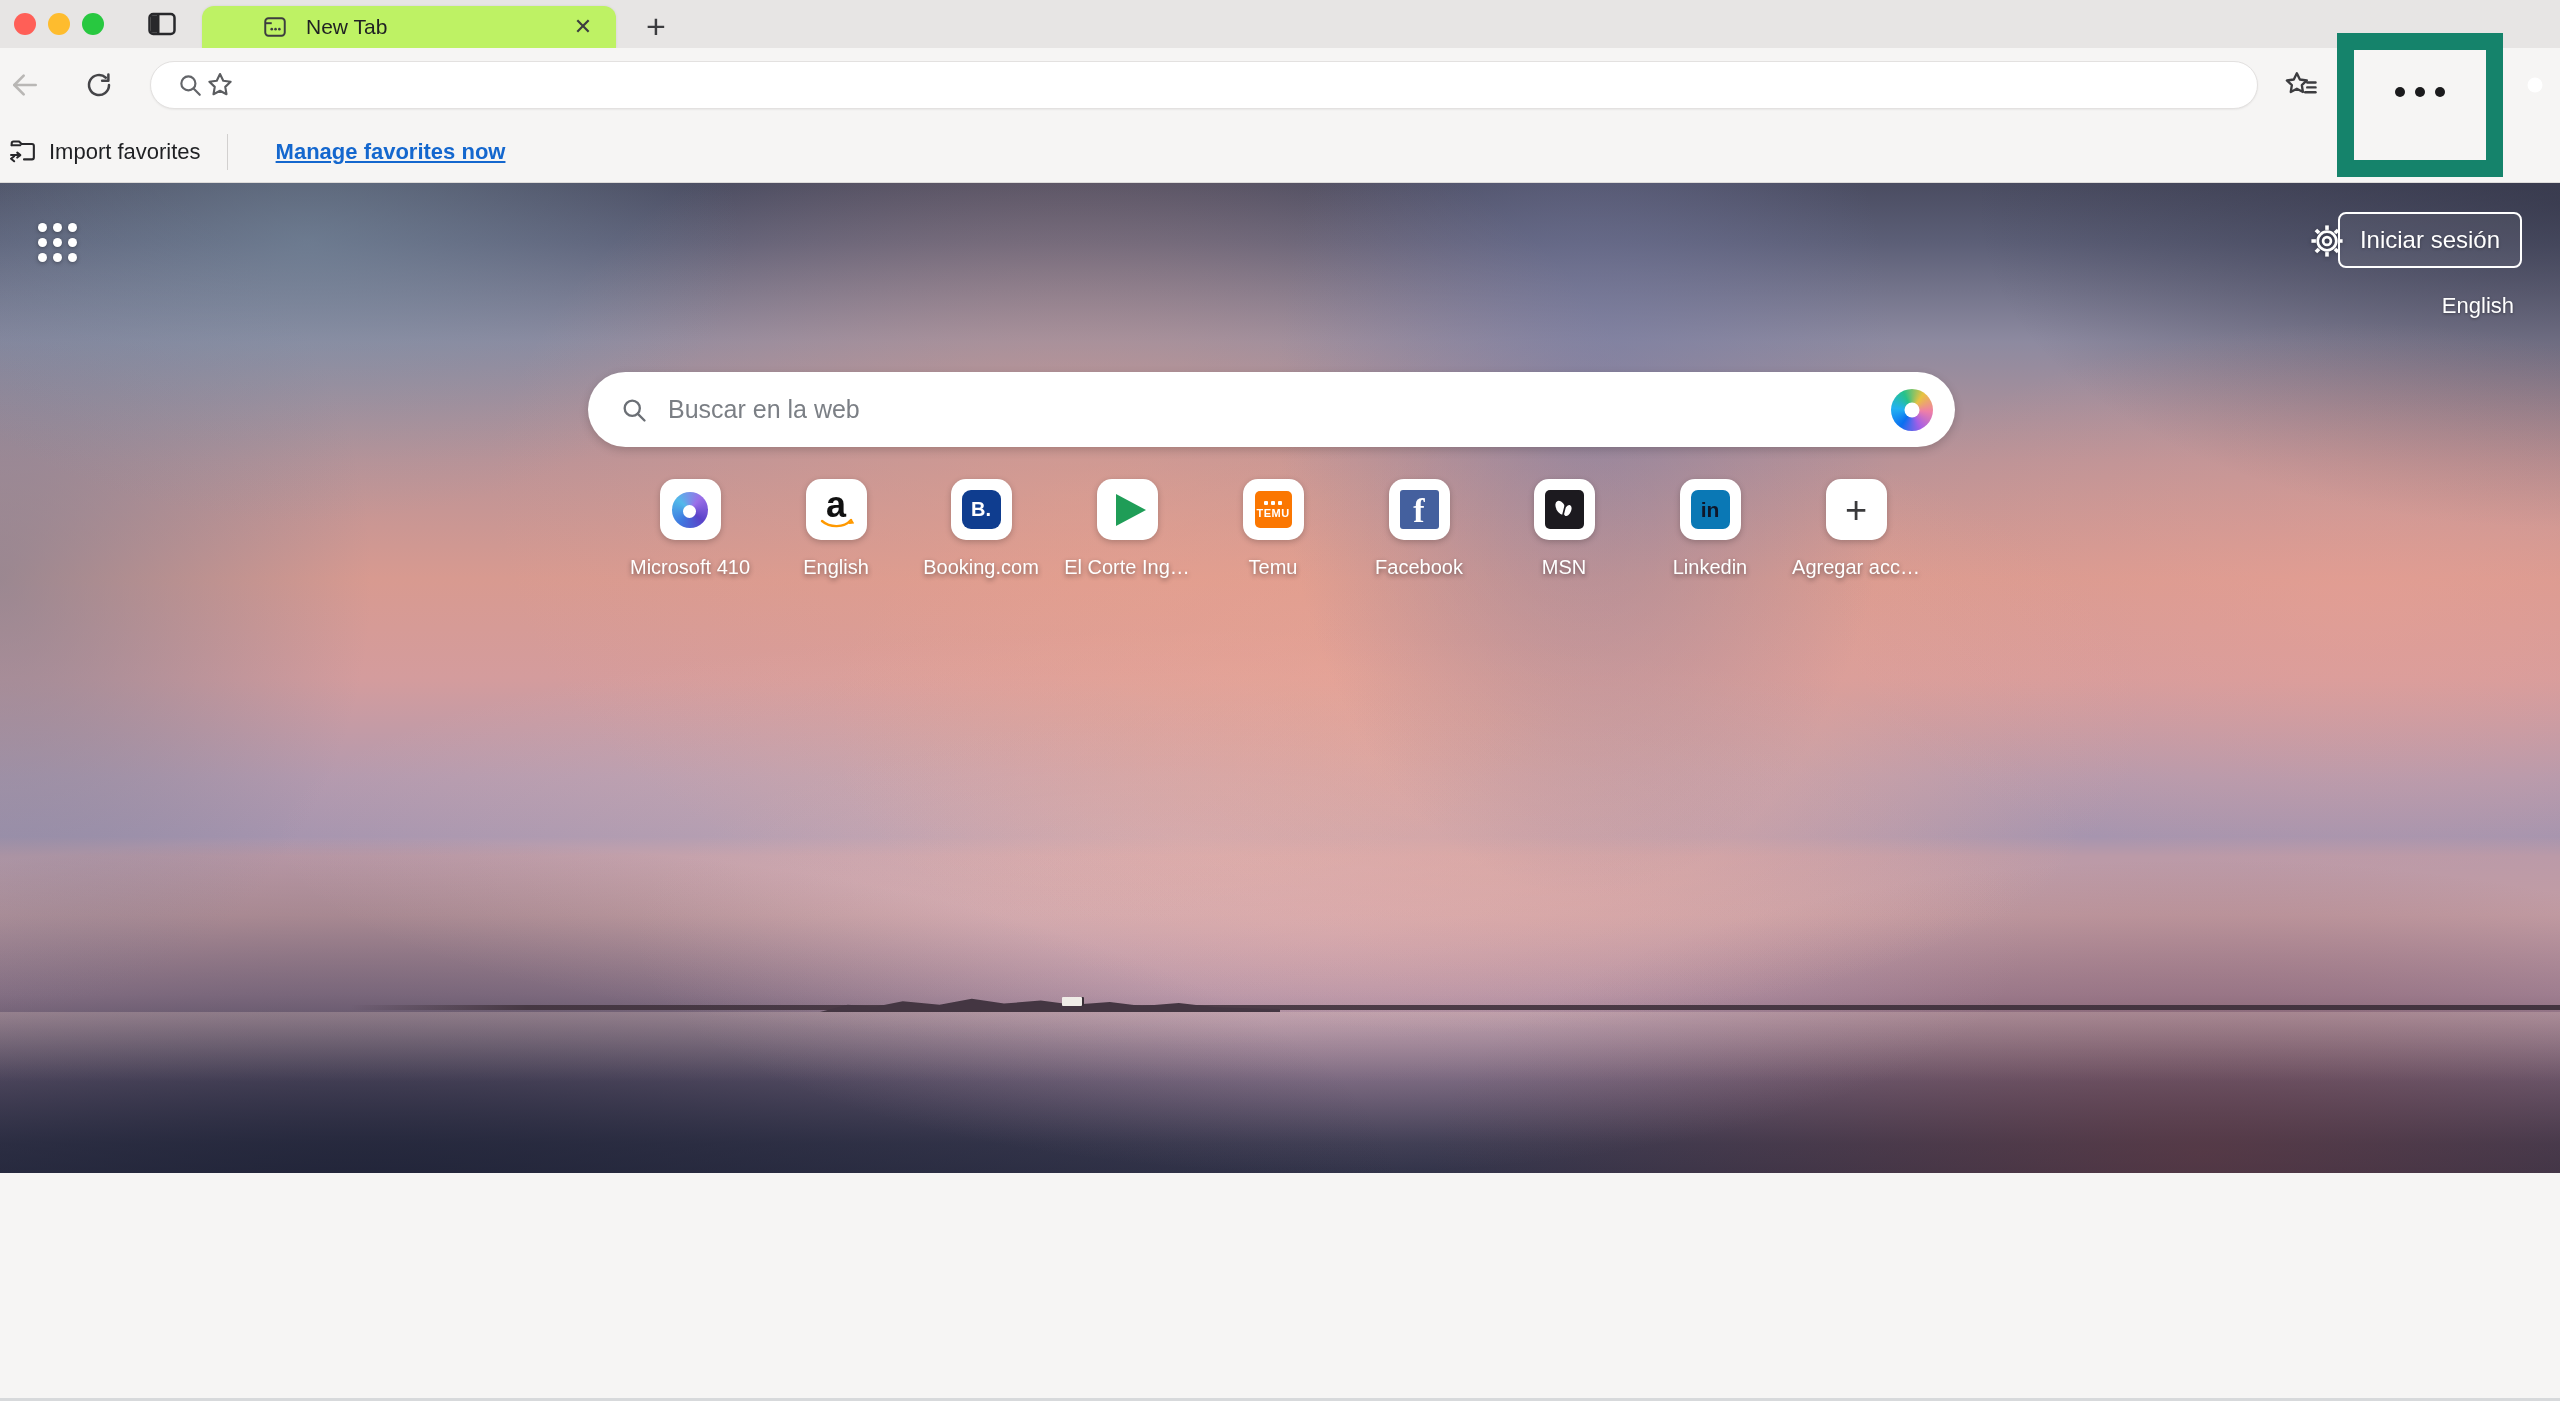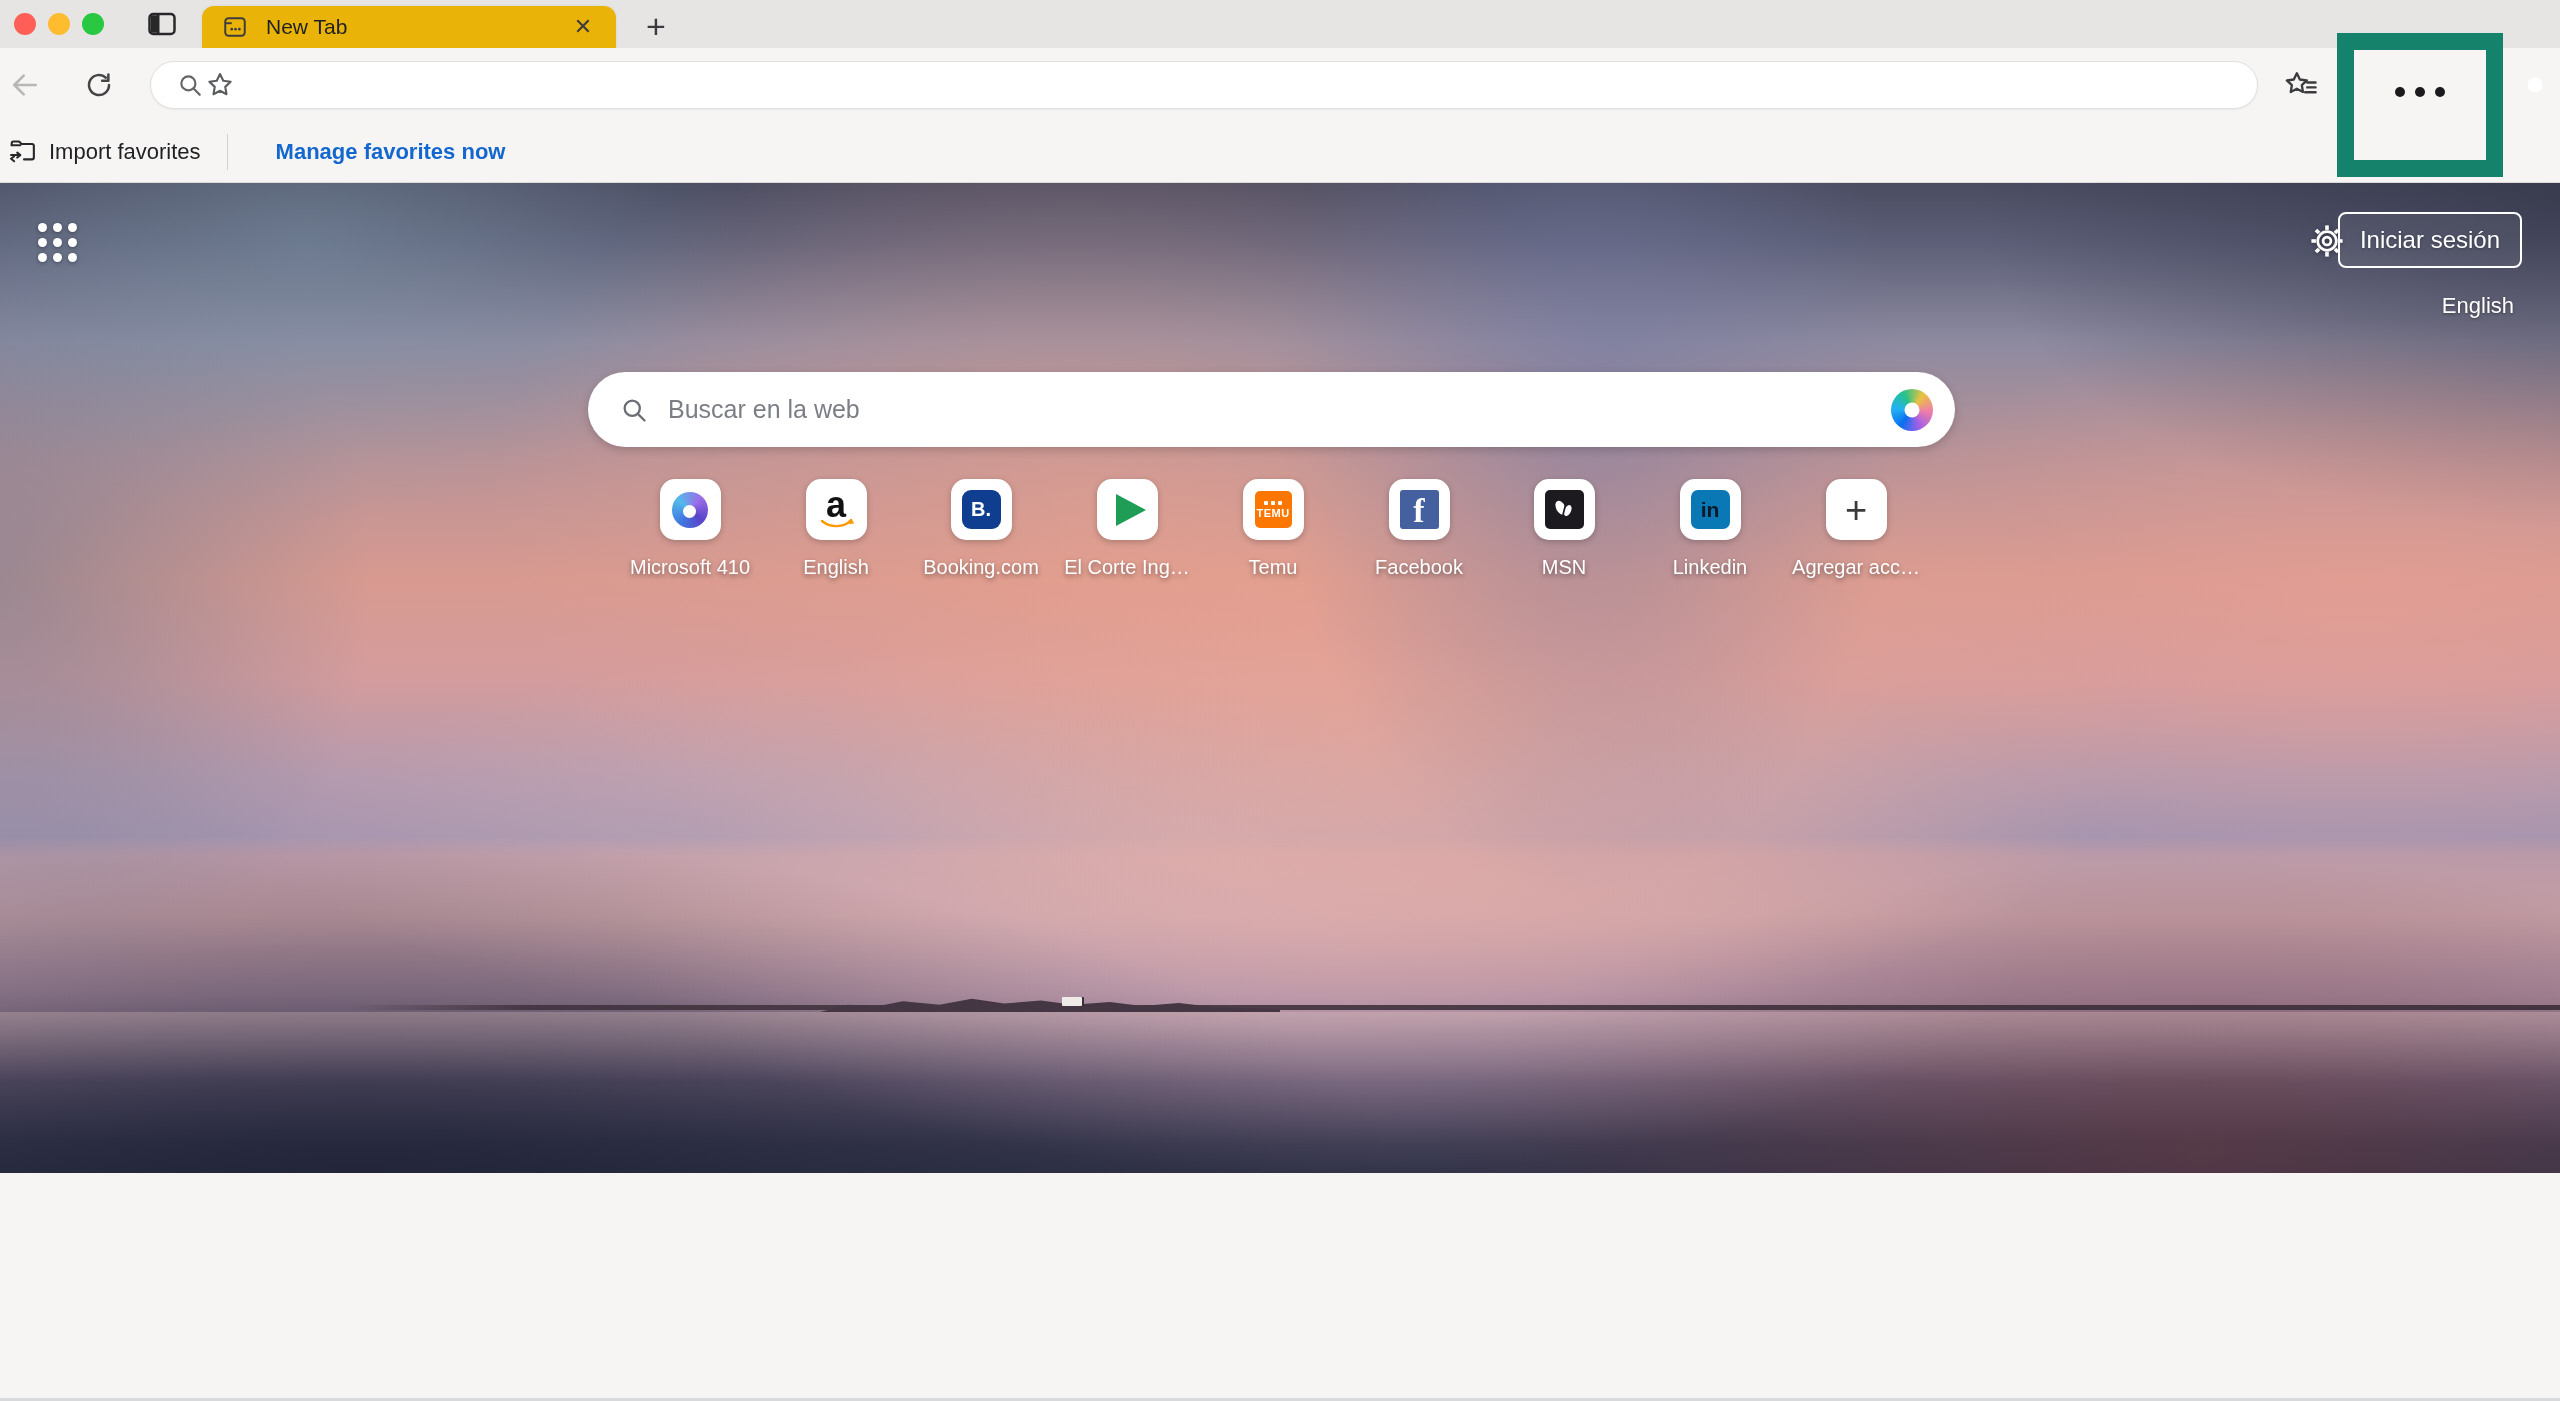--- a/index.html
+++ b/index.html
@@ -6,21 +6,21 @@
   html,body { width:2560px; height:1401px; font-family:"Liberation Sans", sans-serif; }
   .screen { position:relative; width:2560px; height:1401px; overflow:hidden; background:#f6f5f4; }
 
   
   .titlebar { position:absolute; left:0; top:0; width:2560px; height:48px; background:#e7e5e4; }
   .traffic { position:absolute; top:13px; width:22px; height:22px; border-radius:50%; }
   .t-close{ left:14px;  background:#FF5F57; }
   .t-min  { left:48px;  background:#FEBC2E; }
   .t-zoom { left:82px;  background:#28C840; }
   .sidebar-toggle { position:absolute; left:146px; top:9px; width:32px; height:30px; display:flex; align-items:center; justify-content:center; }
-  .tab { position:absolute; left:202px; top:6px; width:414px; height:42px; background:#eab308; border-radius:12px 12px 0 0; display:flex; align-items:center; box-shadow:0 0 3px rgba(0,0,0,.08); }
+  .tab { position:absolute; left:202px; top:6px; width:414px; height:42px; background:#bef264; border-radius:12px 12px 0 0; display:flex; align-items:center; box-shadow:0 0 3px rgba(0,0,0,.08);padding-left:40px; }
   .tab-favicon { margin-left:20px; width:26px; height:26px; flex:0 0 auto; }
   .tab-title { margin-left:18px; font-size:21px; color:#1f2023; flex:1; white-space:nowrap; overflow:hidden; }
   .tab-close { margin-right:18px; width:30px; height:30px; border:none; background:transparent; font-size:22px; color:#3c3c3f; cursor:pointer; display:flex; align-items:center; justify-content:center; border-radius:6px; }
   .newtab-btn { position:absolute; left:638px; top:8px; width:36px; height:36px; border:none; background:transparent; font-size:34px; font-weight:300; color:#3c3c3f; display:flex; align-items:center; justify-content:center; border-radius:8px; cursor:pointer; }
 
   
   .toolbar { position:absolute; left:0; top:48px; width:2560px; height:74px; background:#f6f5f4; }
   .nav-btn { position:absolute; top:20px; width:34px; height:34px; display:flex; align-items:center; justify-content:center; background:transparent; border:none; }
   .back-btn { left:8px; }
   .reload-btn { left:82px; cursor:pointer; }
@@ -38,21 +38,21 @@
   .annotation-box { position:absolute; left:2337px; top:33px; width:166px; height:144px; border:17px solid #15836B; background:#f6f5f4; z-index:20; display:flex; align-items:center; justify-content:center; padding-bottom:26px; }
   .more-btn { background:transparent; border:none; cursor:pointer; display:flex; align-items:center; }
   .more-btn span { width:10px; height:10px; border-radius:50%; background:#1b1b1d; display:inline-block; margin:0 5px; }
 
   
   .favbar { position:absolute; left:0; top:122px; width:2560px; height:61px; background:#f6f5f4; border-bottom:1px solid #dddbda; display:flex; align-items:center; }
   .import-btn { display:flex; align-items:center; margin-left:8px; background:transparent; border:none; cursor:pointer; }
   .import-label { margin-left:9px; font-size:22px; color:#1f2023; }
   .favbar-divider { width:1px; height:36px; background:#d2d0cf; margin:0 26px 0 26px; }
   .favbar-msg { font-size:22px; color:#1f2023; }
-  .favbar-link { margin-left:22px; font-size:22px; font-weight:700; color:#1467CE; cursor:pointer; }
+  .favbar-link { margin-left:22px; font-size:22px; font-weight:700; color:#1467CE; text-decoration:underline; cursor:pointer; }
 
   
   .page { position:absolute; left:0; top:183px; width:2560px; height:990px; overflow:hidden;
     background:
       radial-gradient(ellipse 700px 450px at 12% 6%, rgba(125,150,168,.50), transparent 62%),
       radial-gradient(ellipse 600px 700px at 0% 40%, rgba(105,120,145,.55), transparent 62%),
       radial-gradient(ellipse 500px 800px at 62% 22%, rgba(118,122,162,.55), transparent 62%),
       radial-gradient(ellipse 900px 650px at 42% 32%, rgba(235,162,142,.48), transparent 65%),
       radial-gradient(ellipse 1000px 480px at 58% 54%, rgba(243,168,144,.55), transparent 66%),
       radial-gradient(ellipse 800px 420px at 92% 42%, rgba(238,162,150,.42), transparent 66%),

